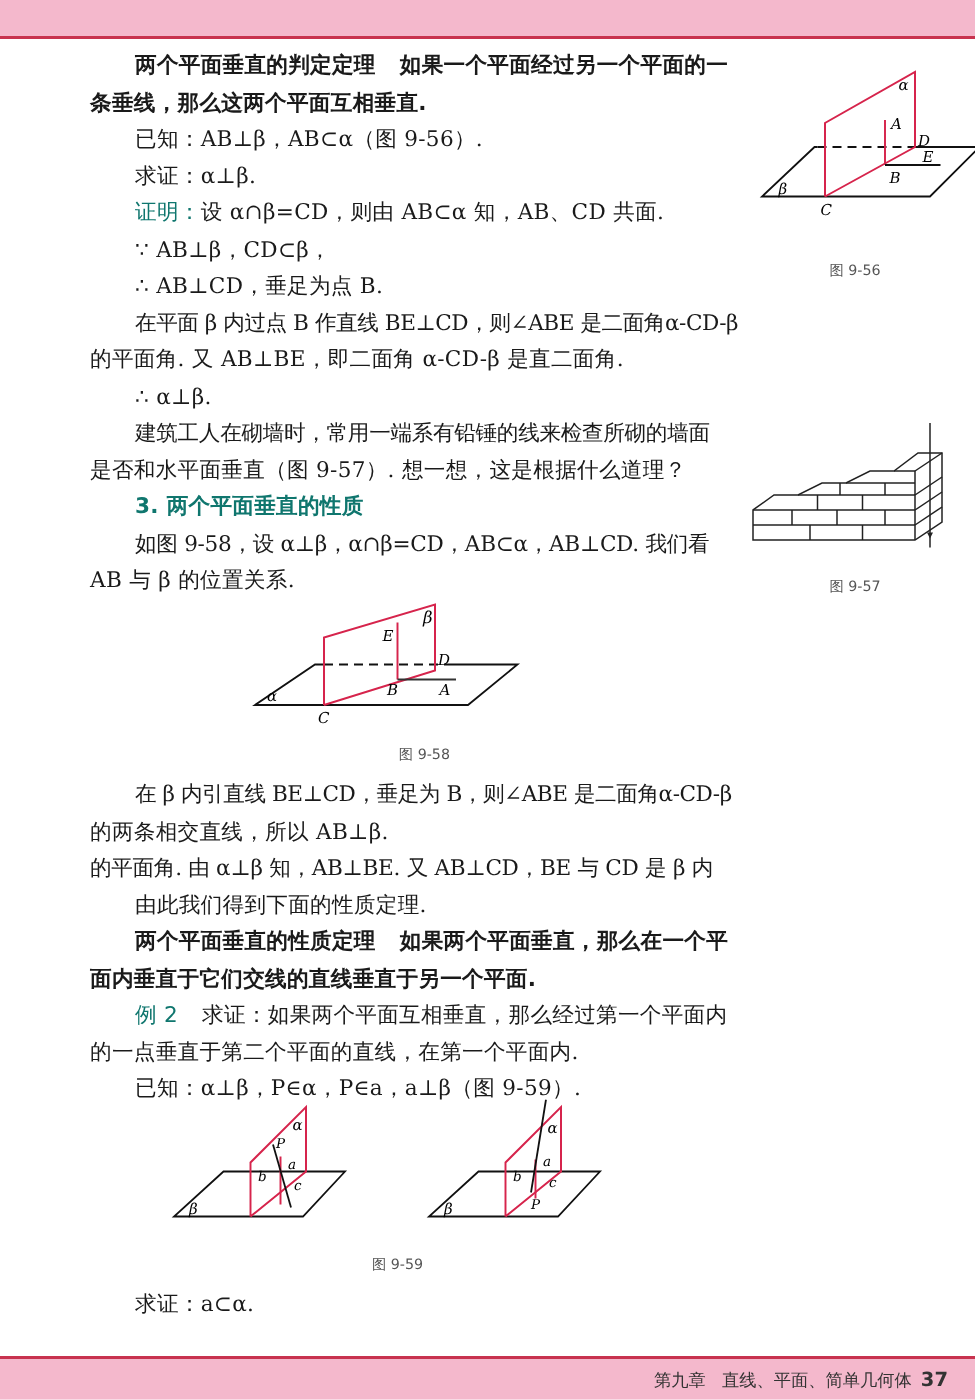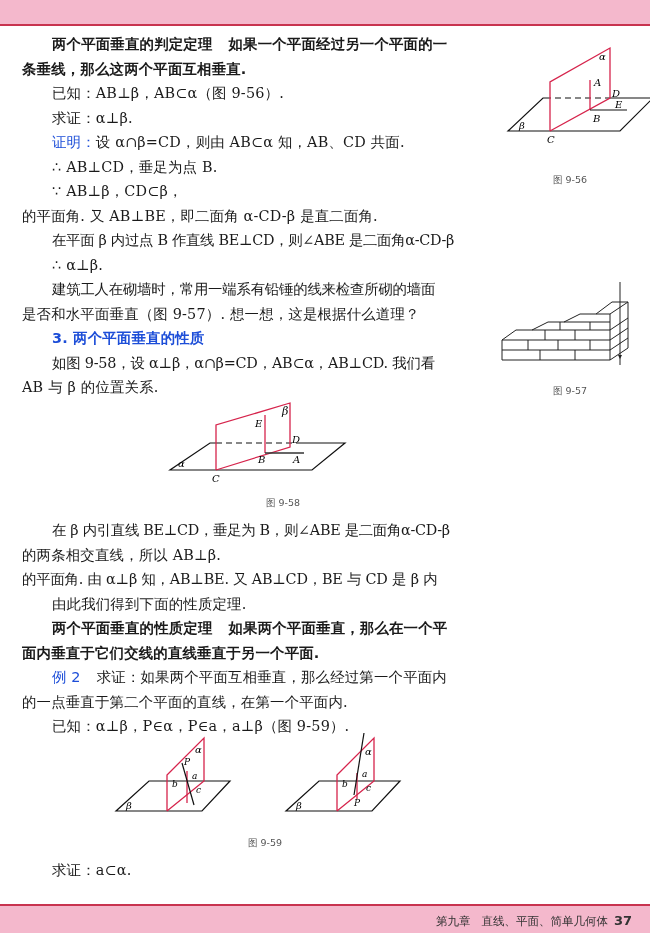--- a/index.html
+++ b/index.html
@@ -23,24 +23,25 @@
     position: absolute; right: 18px; top: 7px;
     font-family: "DejaVu Sans", sans-serif; font-size: 11.5px; color: #333;
     white-space: pre;
   }
   .footer-text .pg { font-weight: bold; font-size: 13px; margin-left: 6px; margin-top: 12px; }
 
   .main { position: absolute; left: 22px; top: 32px; width: 450px; }
   .line {
     font-size: 14.4px; line-height: 24.5px; white-space: nowrap;
     letter-spacing: 0.2px;
+    margin-left: 38px;
   }
   .indent { padding-left: 30px; }
   .bold { font-family: "DejaVu Sans", sans-serif; font-weight: bold; }
-  .red { color: #1d4ed8; }
+  .red { color: #0f766e; }
   .sans { font-family: "DejaVu Sans", sans-serif; }
   .gap { display: inline-block; width: 16px; }
 
   .caption {
     font-family: "DejaVu Sans", sans-serif; font-size: 9.5px; color: #555;
     position: absolute; text-align: center;
   }
   svg text { font-family: "DejaVu Serif", serif; font-style: italic; }
   .fig { position: absolute; }
 </style>
@@ -52,24 +53,24 @@
 <div class="main">
   <div class="line indent bold">
     <span>两个平面垂直的判定定理</span><span class="gap"></span><span>如果一个平面经过另一个平面的一</span>
   </div>
   <div class="line bold">条垂线，那么这两个平面互相垂直.</div>
   <div class="line indent">已知：AB⊥β，AB⊂α（图 9-56）.</div>
   <div class="line indent">求证：α⊥β.</div>
   <div class="line indent">
     <span class="red sans">证明：</span><span>设 α∩β=CD，则由 AB⊂α 知，AB、CD 共面.</span>
   </div>
+  <div class="line indent">∵   AB⊥β，CD⊂β，</div>
   <div class="line indent">∴   AB⊥CD，垂足为点 B.</div>
-  <div class="line indent">∵   AB⊥β，CD⊂β，</div>
+  <div class="line indent" style="letter-spacing:-0.3px">在平面 β 内过点 B 作直线 BE⊥CD，则∠ABE 是二面角α-CD-β</div>
   <div class="line">的平面角. 又 AB⊥BE，即二面角 α-CD-β 是直二面角.</div>
-  <div class="line indent" style="letter-spacing:-0.3px">在平面 β 内过点 B 作直线 BE⊥CD，则∠ABE 是二面角α-CD-β</div>
   <div class="line indent">∴   α⊥β.</div>
   <div class="line indent" style="letter-spacing:-0.2px">建筑工人在砌墙时，常用一端系有铅锤的线来检查所砌的墙面</div>
   <div class="line">是否和水平面垂直（图 9-57）. 想一想，这是根据什么道理？</div>
   <div class="line indent bold red">3. 两个平面垂直的性质</div>
   <div class="line indent" style="letter-spacing:-0.2px">如图 9-58，设 α⊥β，α∩β=CD，AB⊂α，AB⊥CD. 我们看</div>
   <div class="line">AB 与 β 的位置关系.</div>
 </div>
 
 <svg class="fig" style="left:150px;top:395px" width="230" height="100" viewBox="0 0 230 100">
   <polygon points="20,75 162,75 195,48 60,48" fill="none" stroke="#111" stroke-width="1.2"></polygon>

